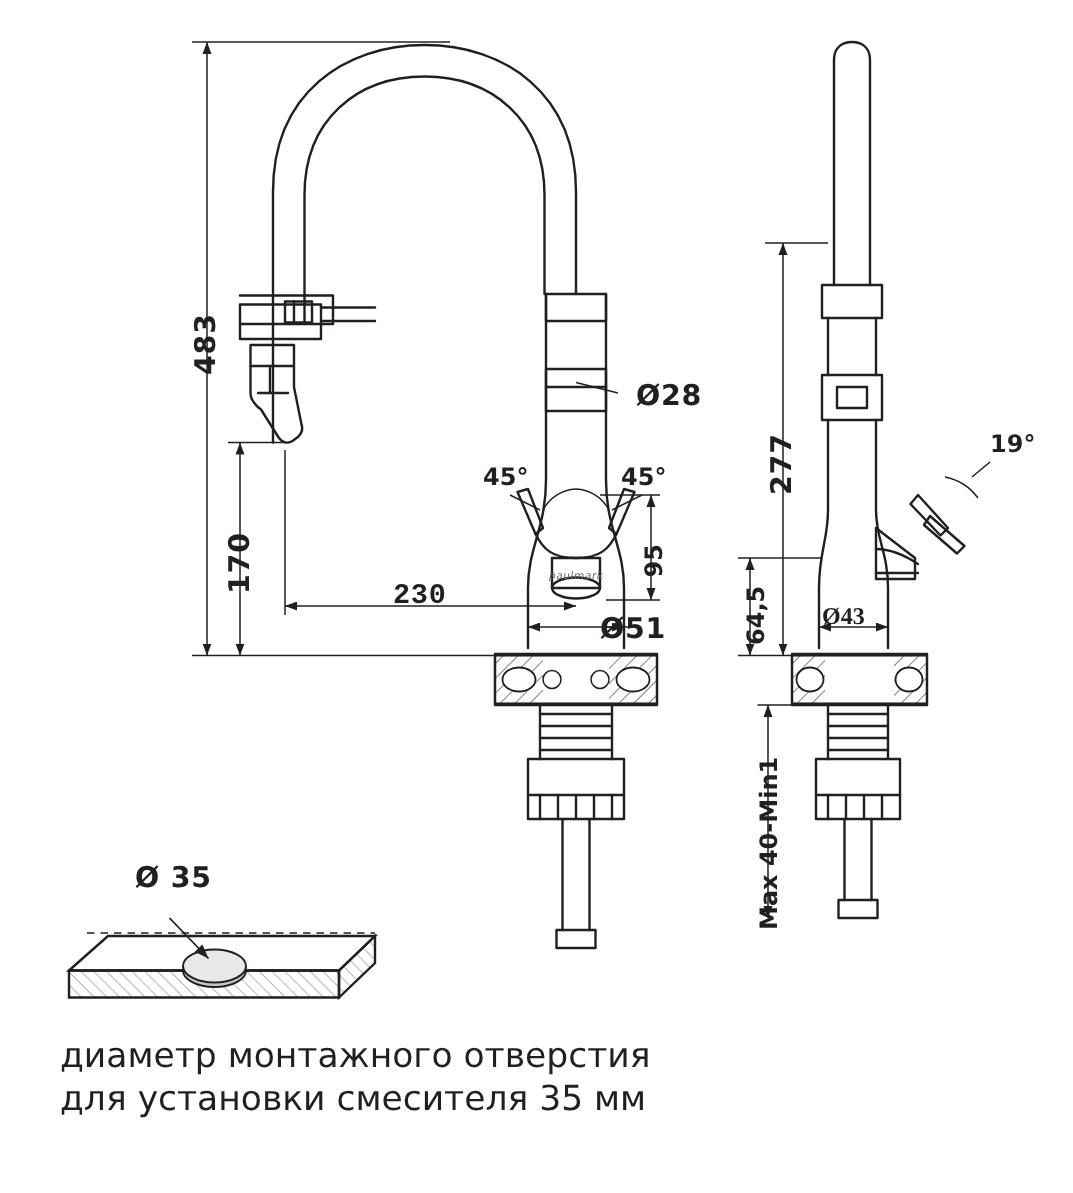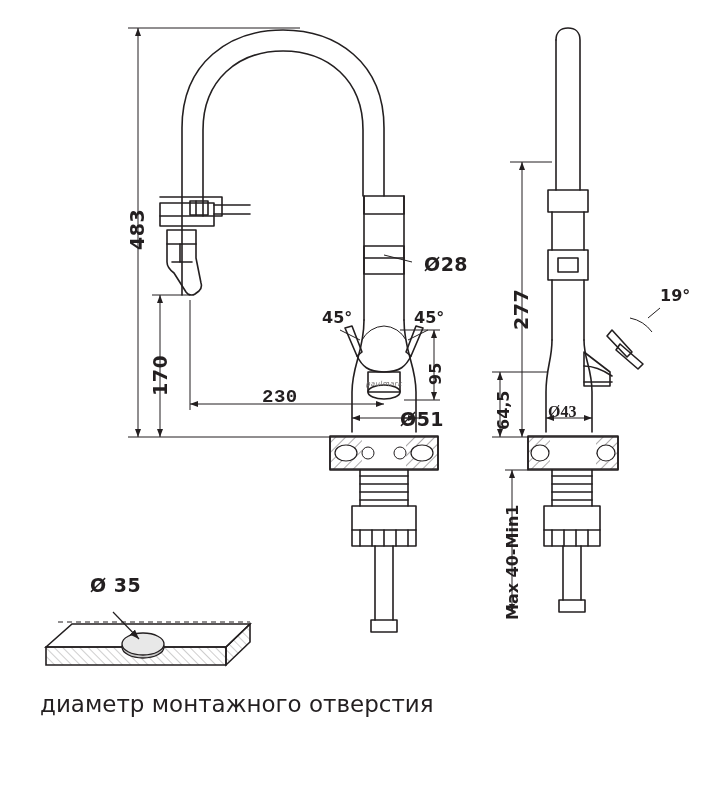--- a/index.html
+++ b/index.html
@@ -269,15 +269,16 @@
   <div class="lbl dim-sm" style="left:548px; top:404px;font-family:Liberation Serif, serif;">Ø43</div>
 
   <div class="lbl dim-sm rot90" style="left:505px; top:620px;">Max 40-Min1</div>
 
   <div class="lbl ang" style="left:660px; top:288px;">19°</div>
 
   <div class="lbl dim" style="left:62px; top:576px;margin-left:28px;">Ø 35</div>
 
   <div class="caption">
     <div>диаметр монтажного отверстия</div>
+    <div>для установки смесителя 35 мм</div>
   </div>
 
 </div>
 
 </body></html>

